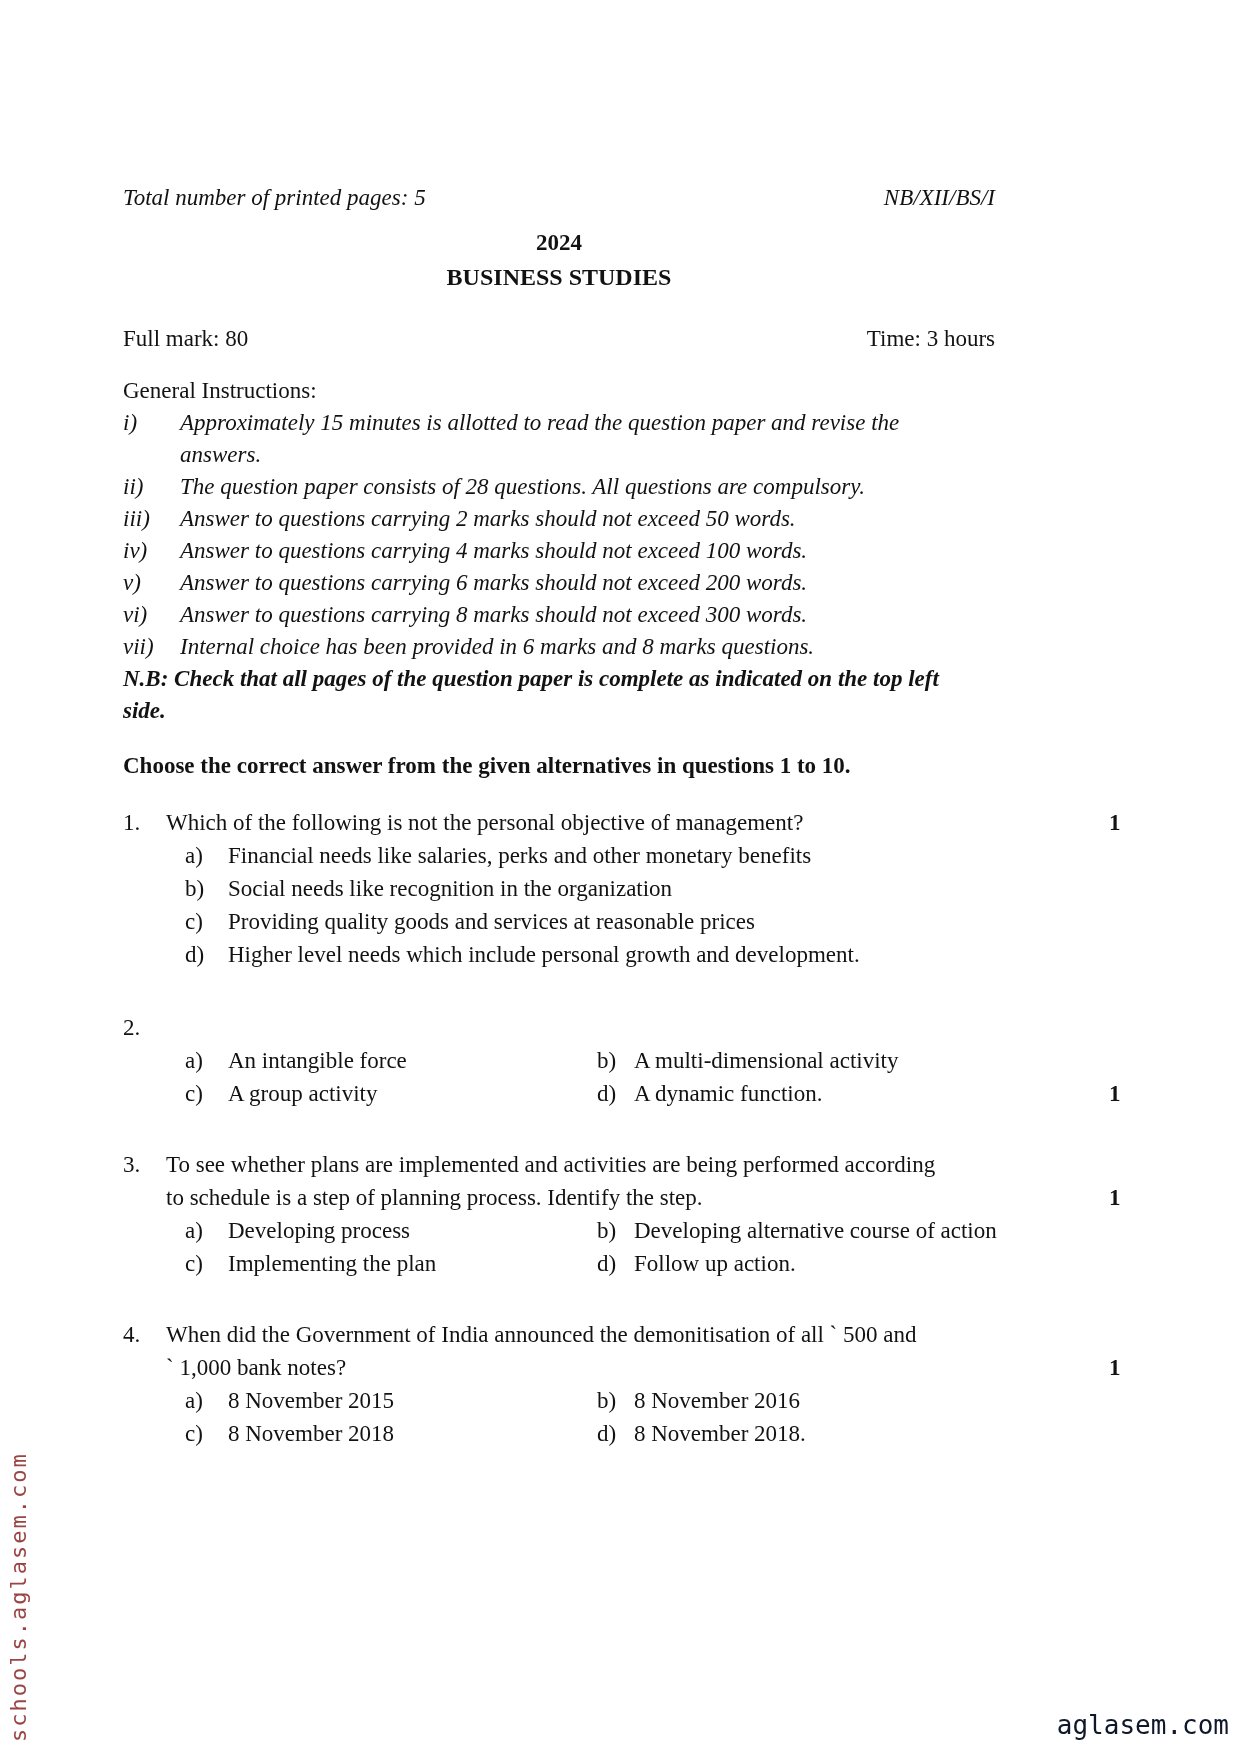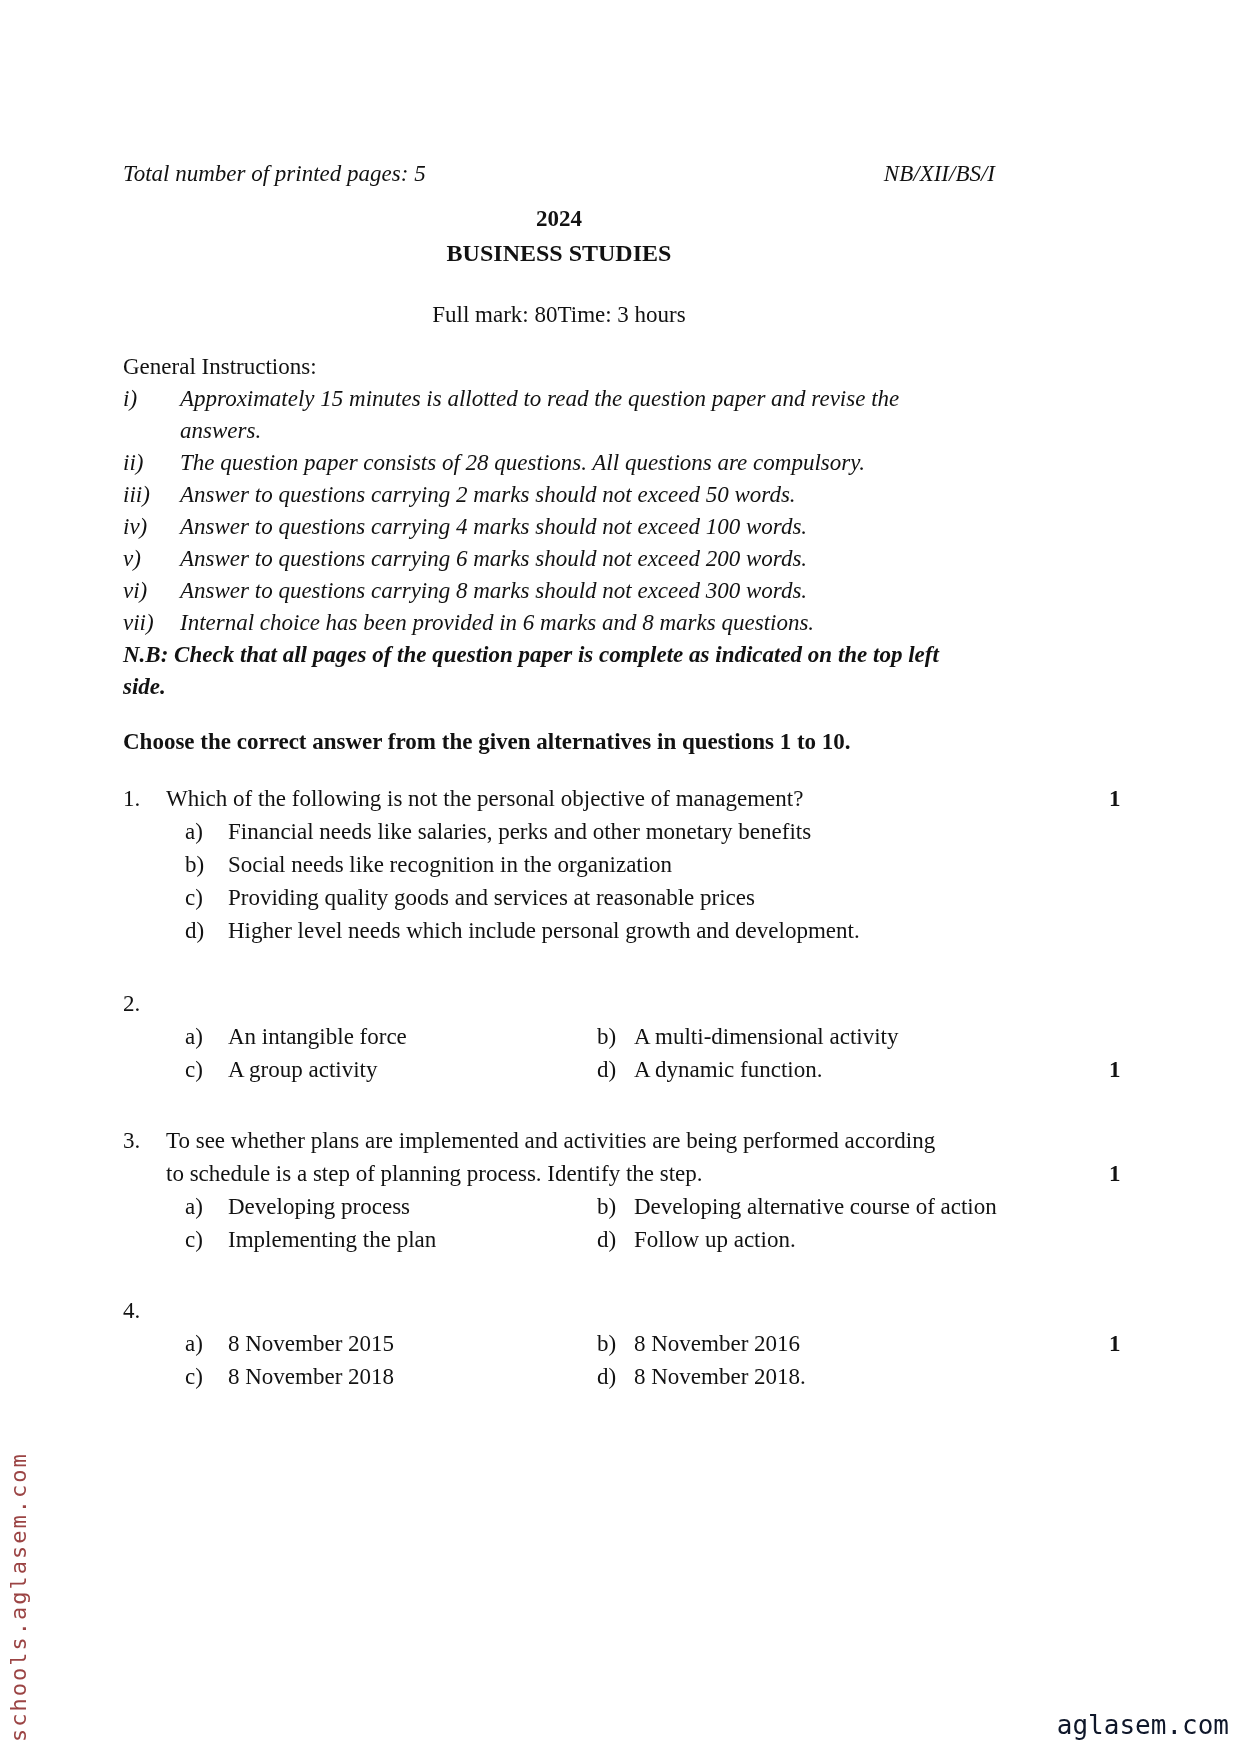--- a/index.html
+++ b/index.html
@@ -1,26 +1,26 @@
 <!DOCTYPE html>
 <html><head>
 <meta charset="utf-8">
 <style>
   html,body{margin:0;padding:0;background:#ffffff;}
   .page{
     position:relative;width:1239px;height:1754px;background:#ffffff;overflow:hidden;
     font-family:"Liberation Serif","DejaVu Serif",serif;font-size:23px;color:#121212;
   }
-  .content{position:absolute;left:123px;top:157px;width:910px;}
+  .content{position:absolute;left:123px;top:181px;width:910px;}
   .hrow{display:flex;justify-content:space-between;width:872px;line-height:33px;}
   .italic{font-style:italic;}
   .title-line{width:872px;text-align:center;font-weight:bold;line-height:33px;}
   .t-year{margin-top:12px;}
   .t-subject{margin-top:2px;font-size:24px;}
-  .meta{margin-top:28px;justify-content:center;}
+  .meta{margin-top:28px;}
   .gi-head{margin-top:20px;font-weight:normal;line-height:32px;}
   .ins-item{display:flex;font-style:italic;line-height:32px;}
   .rn{width:57px;flex-shrink:0;}
   .nb{font-weight:bold;font-style:italic;line-height:32px;width:910px;}
   .section-heading{margin-top:22px;font-weight:bold;line-height:33px;}
   .question{position:relative;line-height:33px;}
   .q1{margin-top:24px;}
   .q2{margin-top:40px;}
   .q3{margin-top:38px;}
   .q4{margin-top:38px;}
@@ -196,20 +196,24 @@
           <span class="olabel">d)</span>
           <span class="otext">Follow up action.</span>
         </div>
       </div>
       <span class="mark mark-l2">1</span>
     </div>
 
     <div class="question q4">
       <div class="q-row">
         <span class="qnum">4.</span>
+        <div class="q-stem">
+          <span class="line">When did the Government of India announced the demonitisation of all ` 500 and</span>
+          <span class="line">` 1,000 bank notes?</span>
+        </div>
       </div>
       <div class="opts-grid">
         <div class="opt">
           <span class="olabel">a)</span>
           <span class="otext">8 November 2015</span>
         </div>
         <div class="opt col2">
           <span class="olabel">b)</span>
           <span class="otext">8 November 2016</span>
         </div>

